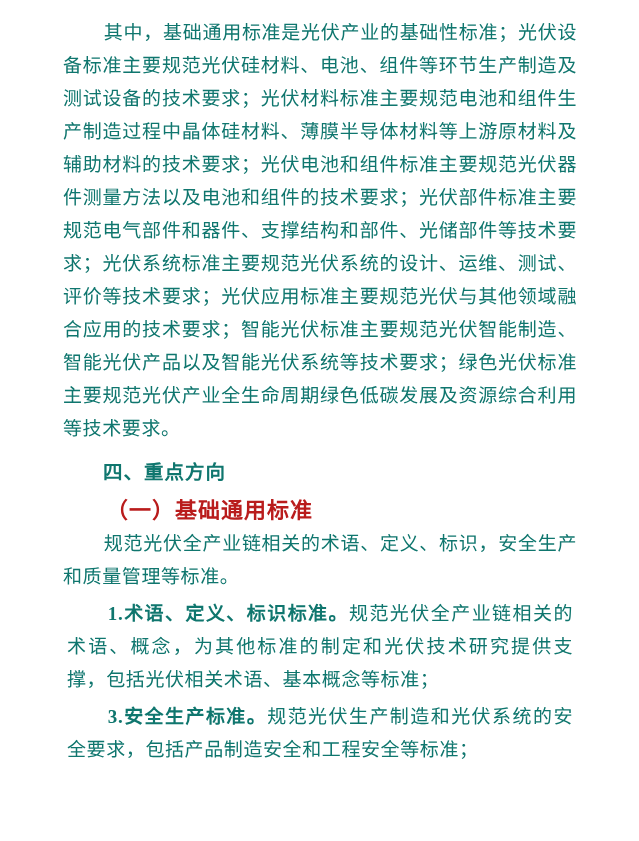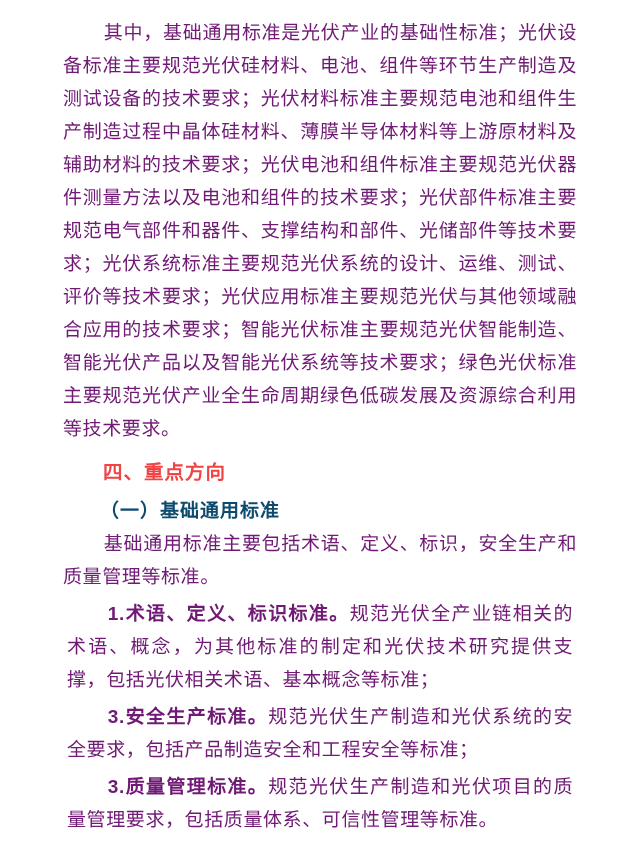--- a/index.html
+++ b/index.html
@@ -17,71 +17,70 @@
   }
   .text-block {
     position: absolute;
     top: 16px;
     left: 63px;
     width: 514px;
     color: #1c1c1c;
   }
   p.body-para {
     margin: 0;
-    font-family: Liberation Sans, sans-serif;
+    font-family: Liberation Serif, serif;
     font-size: 19px;
     line-height: 33px;
     letter-spacing: 0.6px;
     text-align: justify;
     text-indent: 2.15em;
-    color: #701a75;
+    color: #0f766e;
   }
   p.body-para b, p.body-para .lead {
     font-weight: bold;
   }
   h2.section-heading {
     margin: 11px 0 0 0;
     font-family: "Liberation Sans", "DejaVu Sans", sans-serif;
     font-weight: bold;
     font-size: 19.5px;
     line-height: 33px;
     letter-spacing: 1px;
     text-indent: 2.05em;
-    color: #ef4444;
+    color: #0f766e;
   }
   h3.subsection-heading {
     margin: 5px 0 0 0;
     font-family: "Liberation Serif", "DejaVu Serif", serif;
     font-weight: bold;
-    font-size: 19px;
+    font-size: 22px;
     line-height: 33px;
     letter-spacing: 1px;
     text-indent: 1.95em;
-    color: #0c4a6e;
+    color: #b91c1c;
   }
   .items p.body-para {
     margin: 4px;
   }
 </style>
 </head>
 <body>
 
 <div class="page">
   <div class="text-block">
 
     <p class="body-para">其中，基础通用标准是光伏产业的基础性标准；光伏设备标准主要规范光伏硅材料、电池、组件等环节生产制造及测试设备的技术要求；光伏材料标准主要规范电池和组件生产制造过程中晶体硅材料、薄膜半导体材料等上游原材料及辅助材料的技术要求；光伏电池和组件标准主要规范光伏器件测量方法以及电池和组件的技术要求；光伏部件标准主要规范电气部件和器件、支撑结构和部件、光储部件等技术要求；光伏系统标准主要规范光伏系统的设计、运维、测试、评价等技术要求；光伏应用标准主要规范光伏与其他领域融合应用的技术要求；智能光伏标准主要规范光伏智能制造、智能光伏产品以及智能光伏系统等技术要求；绿色光伏标准主要规范光伏产业全生命周期绿色低碳发展及资源综合利用等技术要求。</p>
 
     <h2 class="section-heading">四、重点方向</h2>
 
     <h3 class="subsection-heading">（一）基础通用标准</h3>
 
-    <p class="body-para">基础通用标准主要包括术语、定义、标识，安全生产和质量管理等标准。</p>
+    <p class="body-para">规范光伏全产业链相关的术语、定义、标识，安全生产和质量管理等标准。</p>
 
     <div class="items">
       <p class="body-para"><b class="lead">1.术语、定义、标识标准。</b><span>规范光伏全产业链相关的术语、概念，为其他标准的制定和光伏技术研究提供支撑，包括光伏相关术语、基本概念等标准；</span></p>
 
       <p class="body-para"><b class="lead">3.安全生产标准。</b><span>规范光伏生产制造和光伏系统的安全要求，包括产品制造安全和工程安全等标准；</span></p>
 
-      <p class="body-para"><b class="lead">3.质量管理标准。</b><span>规范光伏生产制造和光伏项目的质量管理要求，包括质量体系、可信性管理等标准。</span></p>
     </div>
 
   </div>
 </div>
 
 </body></html>

